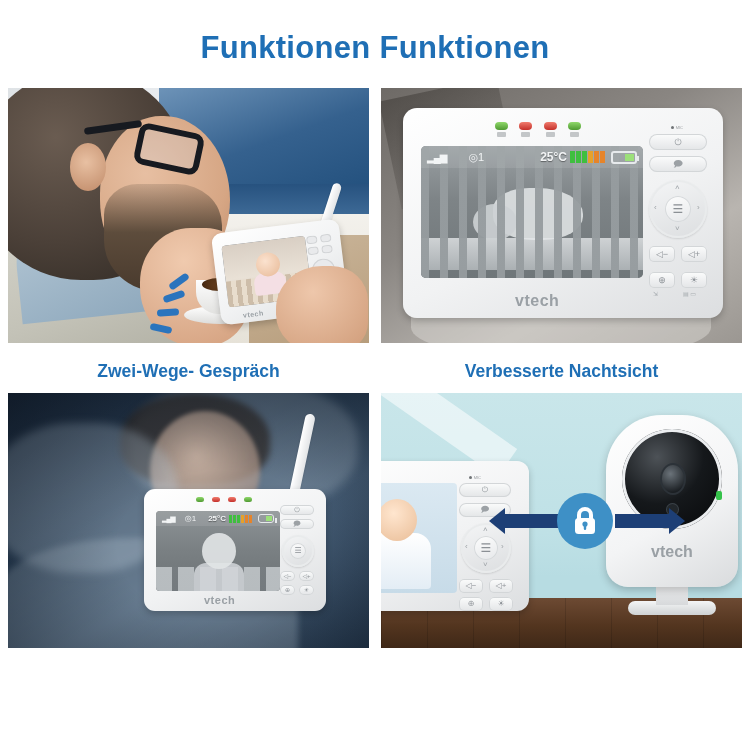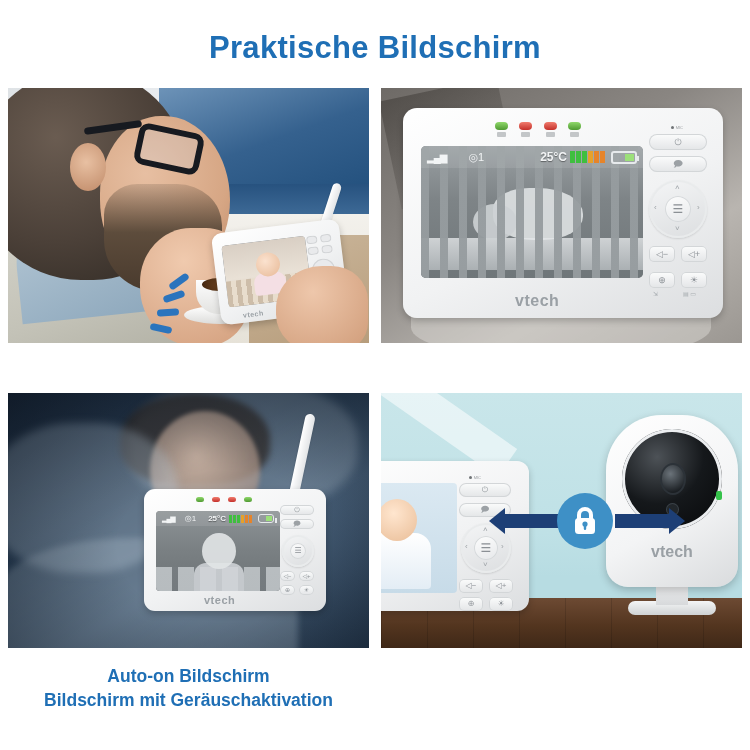--- a/index.html
+++ b/index.html
@@ -319,21 +319,21 @@
   .arrow .head { width: 0; height: 0; border-top: 13px solid transparent;
                  border-bottom: 13px solid transparent; }
   .arrow-left  { left: 108px; top: 115px; }
   .arrow-left .head  { border-right: 16px solid #1d3f76; }
   .arrow-right { left: 234px; top: 115px; }
   .arrow-right .head { border-left: 16px solid #1d3f76; }
 </style>
 </head>
 <body>
 
-<div class="page-title">Praktische Bildschirm</div>
+<div class="page-title">Funktionen Funktionen</div>
 
 <div class="grid">
 
   <div class="cell c-tl">
     <div class="photo">
       <div class="tl-bg"></div>
       <div class="tl-sofa"></div>
       <div class="tl-sofa2"></div>
       <div class="tl-table"></div>
       <div class="tl-floor"></div>
@@ -372,20 +372,23 @@
           <div class="tl-btn" style="left:0;top:11px;width:11px;height:8px;"></div>
           <div class="tl-btn" style="left:14px;top:11px;width:11px;height:8px;"></div>
           <div class="tl-btn" style="left:2px;top:24px;width:23px;height:23px;border-radius:50%;"></div>
           <div class="tl-btn" style="left:0;top:52px;width:25px;height:7px;"></div>
           <div class="tl-btn" style="left:0;top:61px;width:25px;height:7px;"></div>
         </div>
         <div class="mon-logo" style="left:22px;bottom:4px;font-size:7px;">vtech</div>
       </div>
       <div class="tl-hand2"></div>
     </div>
+    <div class="caption">
+      <span>Zwei-Wege- Gespräch</span>
+    </div>
   </div>
 
   <div class="cell c-tr">
     <div class="photo">
       <div class="tr-bg"></div>
       <div class="tr-bgstreak"></div>
       <div class="tr-bgmat"></div>
 
       <div class="mon tr-mon">
         <div class="led-row">
@@ -445,20 +448,23 @@
           <div class="sq-btn" style="left:34px;top:112px;">◁+</div>
           <div class="sq-btn" style="left:2px;top:138px;">⊕</div>
           <div class="sq-btn" style="left:34px;top:138px;">☀</div>
           <span class="sub-lbl" style="left:6px;top:156px;">⇲</span>
           <span class="sub-lbl" style="left:36px;top:156px;">▤ ▭</span>
         </div>
 
         <div class="mon-logo" style="left:112px;bottom:8px;font-size:16px;">vtech</div>
       </div>
     </div>
+    <div class="caption">
+      <span>Verbesserte Nachtsicht</span>
+    </div>
   </div>
 
   <div class="cell c-bl">
     <div class="photo">
       <div class="bl-bg"></div>
       <div class="bl-pillow2"></div>
       <div class="bl-mhair"></div>
       <div class="bl-mface"></div>
       <div class="bl-pillow"></div>
       <div class="bl-blanket"></div>
@@ -504,24 +510,20 @@
             <span class="dpad-c" style="left:8px;top:8px;width:16px;height:16px;line-height:16px;font-size:8px;">☰</span>
           </div>
           <div class="sq-btn" style="left:0;top:66px;width:15px;height:10px;line-height:10px;font-size:6px;">◁−</div>
           <div class="sq-btn" style="left:19px;top:66px;width:15px;height:10px;line-height:10px;font-size:6px;">◁+</div>
           <div class="sq-btn" style="left:0;top:80px;width:15px;height:10px;line-height:10px;font-size:6px;">⊕</div>
           <div class="sq-btn" style="left:19px;top:80px;width:15px;height:10px;line-height:10px;font-size:6px;">☀</div>
         </div>
         <div class="mon-logo" style="left:60px;bottom:5px;font-size:11px;">vtech</div>
       </div>
     </div>
-    <div class="caption">
-      <span>Auto-on Bildschirm</span>
-      <span class="l2">Bildschirm mit Geräuschaktivation</span>
-    </div>
   </div>
 
   <div class="cell c-br">
     <div class="photo">
       <div class="br-bg"></div>
       <div class="br-wallstripe"></div>
       <div class="br-floor"></div>
       <div class="br-floorline"></div>
 
       <div class="mon br-mon">

